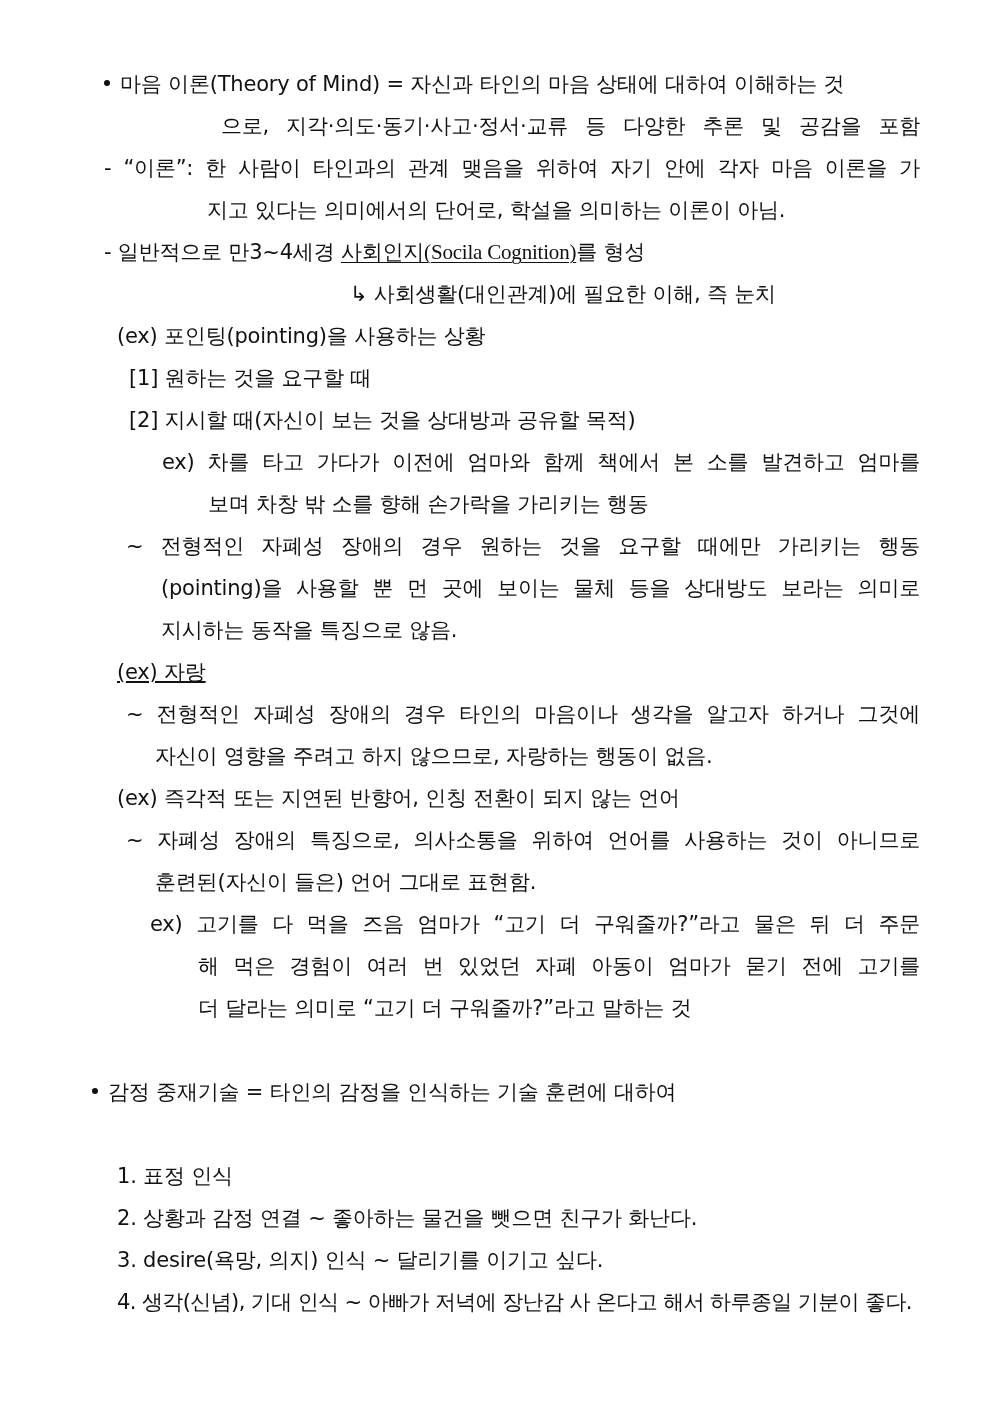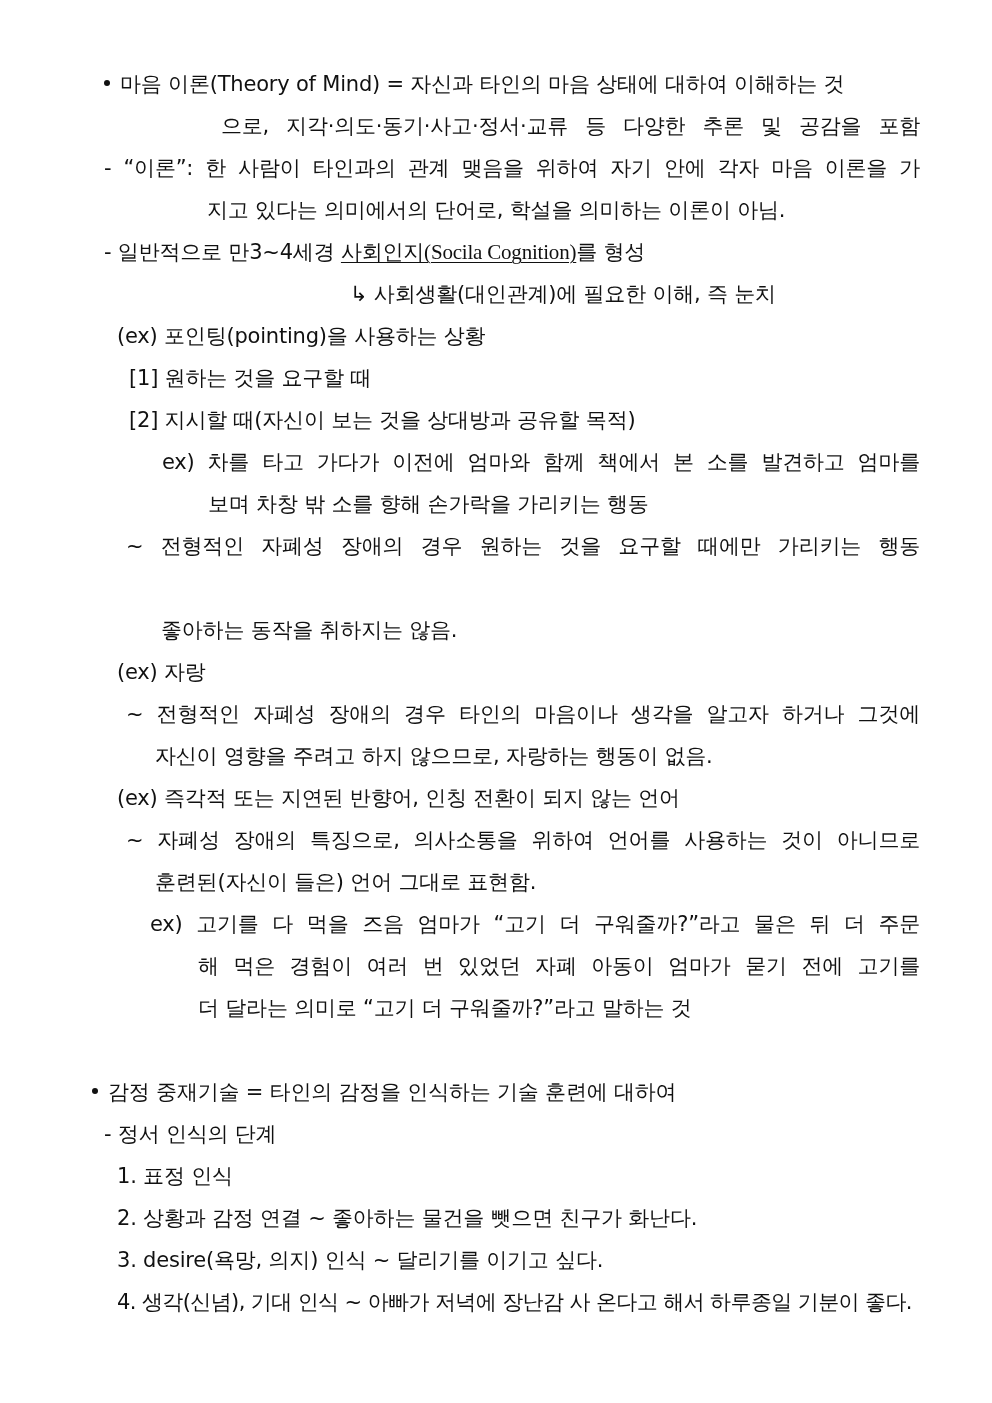--- a/index.html
+++ b/index.html
@@ -72,36 +72,36 @@
   <div class="line" style="left:346px; top:273px;">↳ 사회생활(대인관계)에 필요한 이해, 즉 눈치</div>
 
   <div class="line" style="left:113px; top:315px;">(ex) 포인팅(pointing)을 사용하는 상황</div>
   <div class="line" style="left:125px; top:357px;">[1] 원하는 것을 요구할 때</div>
   <div class="line" style="left:125px; top:399px;">[2] 지시할 때(자신이 보는 것을 상대방과 공유할 목적)</div>
 
   <div class="line justify" style="left:158px; top:441px; width:758px;">ex) 차를 타고 가다가 이전에 엄마와 함께 책에서 본 소를 발견하고 엄마를</div>
   <div class="line justify" style="left:122px; top:525px; width:794px;">~ 전형적인 자폐성 장애의 경우 원하는 것을 요구할 때에만 가리키는 행동</div>
 
   <div class="line" style="left:204px; top:483px;">보며 차창 밖 소를 향해 손가락을 가리키는 행동</div>
-  <div class="line" style="left:157px; top:609px;">좋아하는 동작을 취하지는 않음.</div>
+  <div class="line justify" style="left:157px; top:567px; width:759px;">(pointing)을 사용할 뿐 먼 곳에 보이는 물체 등을 상대방도 보라는 의미로</div>
+  <div class="line" style="left:157px; top:609px;">지시하는 동작을 특징으로 않음.</div>
 
-  <div class="line" style="left:113px; top:651px;">(ex) 자랑</div>
+  <div class="line" style="left:113px; top:651px;text-decoration:underline;">(ex) 자랑</div>
   <div class="line justify" style="left:122px; top:693px; width:794px;">~ 전형적인 자폐성 장애의 경우 타인의 마음이나 생각을 알고자 하거나 그것에</div>
   <div class="line" style="left:151px; top:735px;">자신이 영향을 주려고 하지 않으므로, 자랑하는 행동이 없음.</div>
 
   <div class="line" style="left:113px; top:777px;">(ex) 즉각적 또는 지연된 반향어, 인칭 전환이 되지 않는 언어</div>
   <div class="line" style="left:151px; top:861px;">훈련된(자신이 들은) 언어 그대로 표현함.</div>
   <div class="line justify" style="left:122px; top:819px; width:794px;">~ 자폐성 장애의 특징으로, 의사소통을 위하여 언어를 사용하는 것이 아니므로</div>
 
   <div class="line justify" style="left:146px; top:903px; width:770px;">ex) 고기를 다 먹을 즈음 엄마가 “고기 더 구워줄까?”라고 물은 뒤 더 주문</div>
   <div class="line justify" style="left:194px; top:945px; width:722px;">해 먹은 경험이 여러 번 있었던 자폐 아동이 엄마가 묻기 전에 고기를</div>
   <div class="line" style="left:194px; top:987px;">더 달라는 의미로 “고기 더 구워줄까?”라고 말하는 것</div>
 
   <div class="line" style="left:88px; top:1071px;">
     <span class="bullet"></span><span>감정 중재기술 = 타인의 감정을 인식하는 기술 훈련에 대하여</span>
   </div>
-  <div class="line" style="left:100px; top:1113px;">- 정서 인식의 단계</div>
   <div class="line" style="left:113px; top:1155px;">1. 표정 인식</div>
   <div class="line" style="left:113px; top:1197px;">2. 상황과 감정 연결 ~ 좋아하는 물건을 뺏으면 친구가 화난다.</div>
   <div class="line" style="left:113px; top:1239px;">3. desire(욕망, 의지) 인식 ~ 달리기를 이기고 싶다.</div>
   <div class="line" style="left:113px; top:1281px; letter-spacing:-0.6px;">4. 생각(신념), 기대 인식 ~ 아빠가 저녁에 장난감 사 온다고 해서 하루종일 기분이 좋다.</div>
 
 </div>
 
 </body></html>

